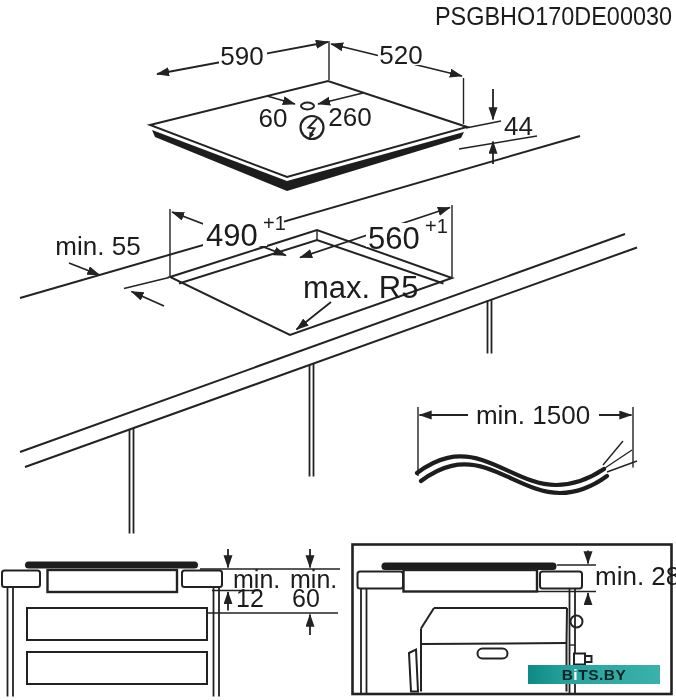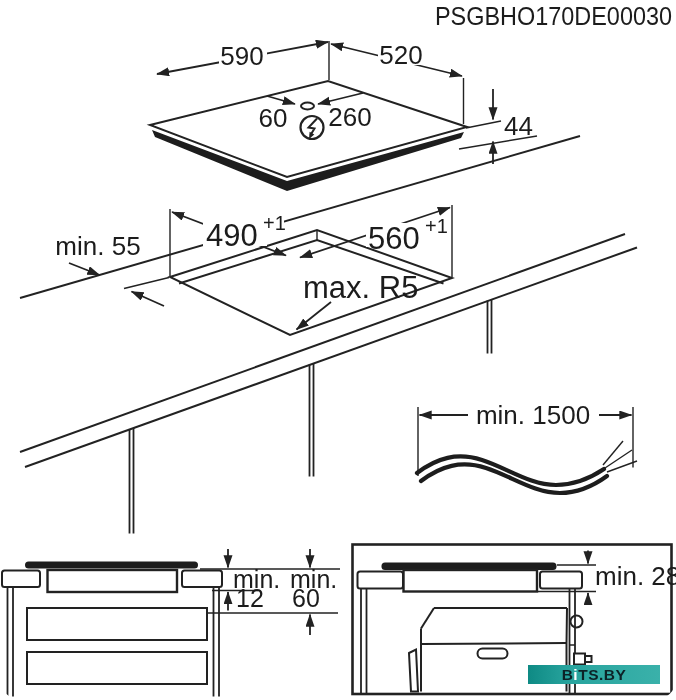--- a/index.html
+++ b/index.html
@@ -1,16 +1,16 @@
 <!DOCTYPE html>
 <html><head>
 <meta charset="utf-8">
 <style>
   html,body{margin:0;padding:0;background:#fff;}
-  .page{width:676px;height:700px;position:relative;background:#fff;overflow:hidden;border-radius:21px;}
+  .page{width:676px;height:700px;position:relative;background:#fff;overflow:hidden;}
   svg{display:block;}
   .ln{stroke:#222;stroke-width:2;fill:none;}
   .thin{stroke:#222;stroke-width:1.4;fill:none;}
   .dim{stroke:#222;stroke-width:1.8;fill:none;}
   .wall{stroke:#222;stroke-width:1.8;fill:none;}
   .shape{stroke:#222;stroke-width:2;fill:#fff;}
   .shape25{stroke:#222;stroke-width:2.4;fill:#fff;}
   .blackfill{fill:#1d1d1d;stroke:none;}
   .cable{stroke:#1d1d1d;stroke-width:4.2;fill:none;stroke-linecap:round;}
   .bg{fill:#fff;stroke:none;}

